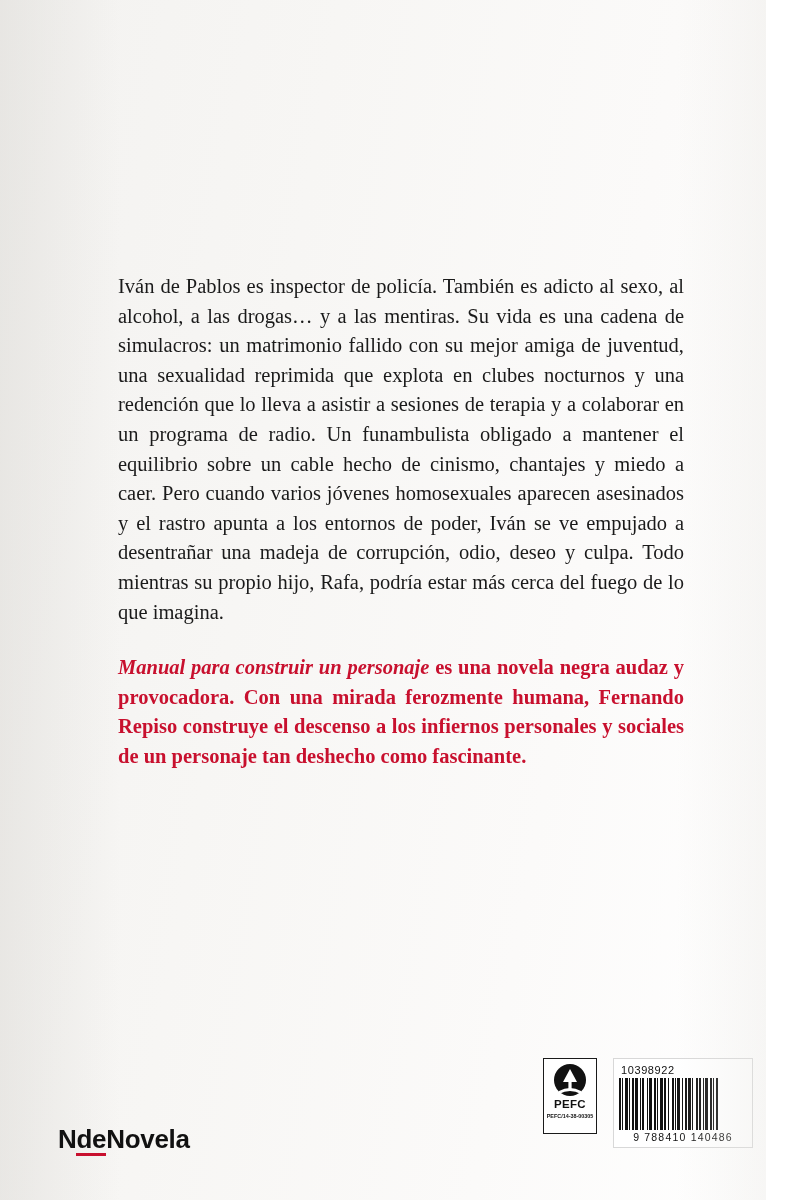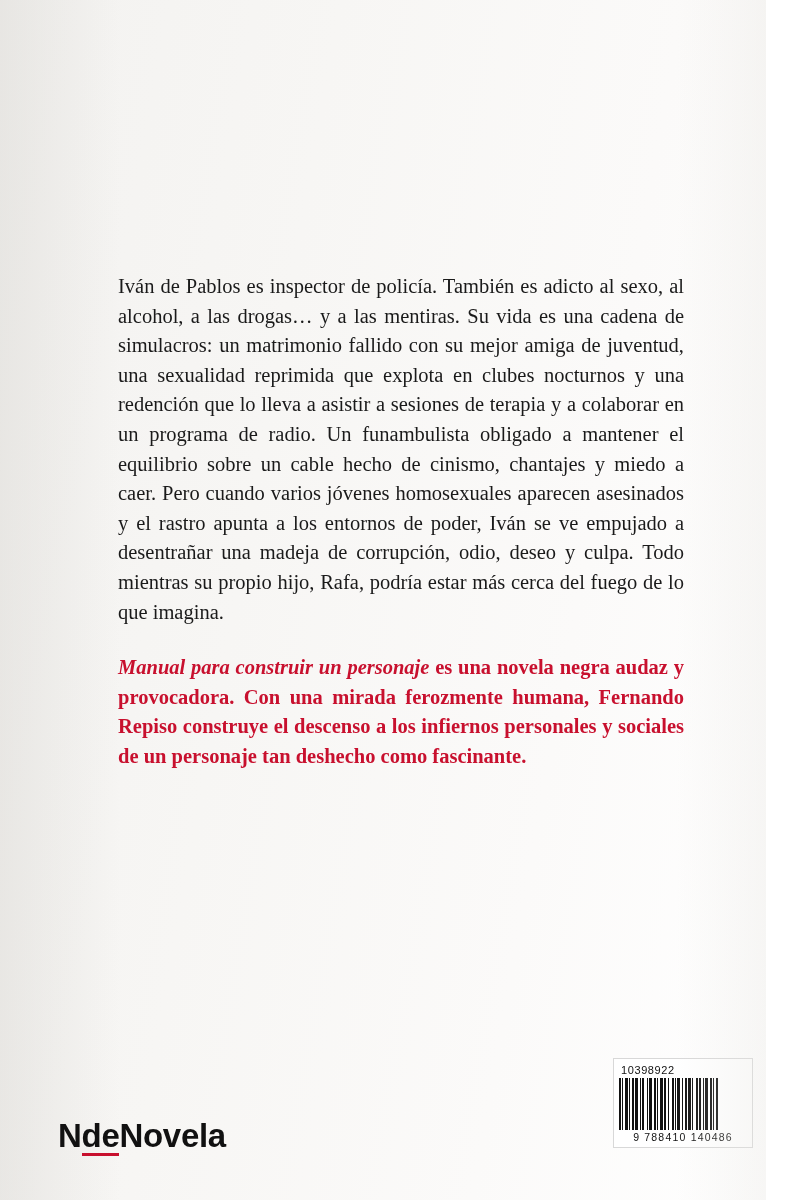--- a/index.html
+++ b/index.html
@@ -62,21 +62,21 @@
     font-style: italic;
   }
 
   
   .imprint {
     position: absolute;
     left: 58px;
     bottom: 48px;
     font-family: "Liberation Sans", sans-serif;
     font-weight: bold;
-    font-size: 33px;
+    font-size: 26px;
     letter-spacing: -0.3px;
     color: #111111;
     line-height: 1;
   }
   .imprint .underline-de {
     position: relative;
     display: inline-block;
   }
   .imprint .underline-de::after {
     content: "";
@@ -178,20 +178,32 @@
 
   <div class="blurb">
     <p class="first">Iván de Pablos es inspector de policía. También es adicto al sexo, al alcohol, a las drogas… y a las mentiras. Su vida es una cadena de simulacros: un matrimonio fallido con su mejor amiga de juventud, una sexualidad reprimida que explota en clubes nocturnos y una redención que lo lleva a asistir a sesiones de terapia y a colaborar en un programa de radio. Un funambulista obligado a mantener el equilibrio sobre un cable hecho de cinismo, chantajes y miedo a caer. Pero cuando varios jóvenes homosexuales aparecen asesinados y el rastro apunta a los entornos de poder, Iván se ve empujado a desentrañar una madeja de corrupción, odio, deseo y culpa. Todo mientras su propio hijo, Rafa, podría estar más cerca del fuego de lo que imagina.</p>
     <p class="second"><span class="title-italic">Manual para construir un personaje</span><span> es una novela negra audaz y provocadora. Con una mirada ferozmente humana, Fernando Repiso construye el descenso a los infiernos personales y sociales de un personaje tan deshecho como fascinante.</span></p>
   </div>
 
   <div class="imprint">
     <span>N</span><span class="underline-de">de</span><span>Novela</span>
   </div>
 
+  <div class="pefc">
+    <div class="mark">
+      <svg width="34" height="34" viewBox="0 0 34 34" aria-hidden="true">
+        <circle cx="17" cy="17" r="16" fill="#111111"></circle>
+        <path d="M17 6 L24 19 L10 19 Z" fill="#ffffff"></path>
+        <rect x="15.4" y="18" width="3.2" height="8" fill="#ffffff"></rect>
+        <path d="M6 28 Q17 22 28 28 L28 31 Q17 25 6 31 Z" fill="#ffffff"></path>
+      </svg>
+    </div>
+    <div class="pefc-word">PEFC</div>
+    <div class="pefc-code">PEFC/14-38-00305</div>
+  </div>
 
   <div class="barcode-box">
     <div class="barcode-top">10398922</div>
     <div class="bars">
       <span style="width:2px"></span>
         <span style="width:1px;background:#fff"></span>
       <span style="width:1px"></span>
         <span style="width:2px;background:#fff"></span>
       <span style="width:3px"></span>
         <span style="width:1px;background:#fff"></span>

